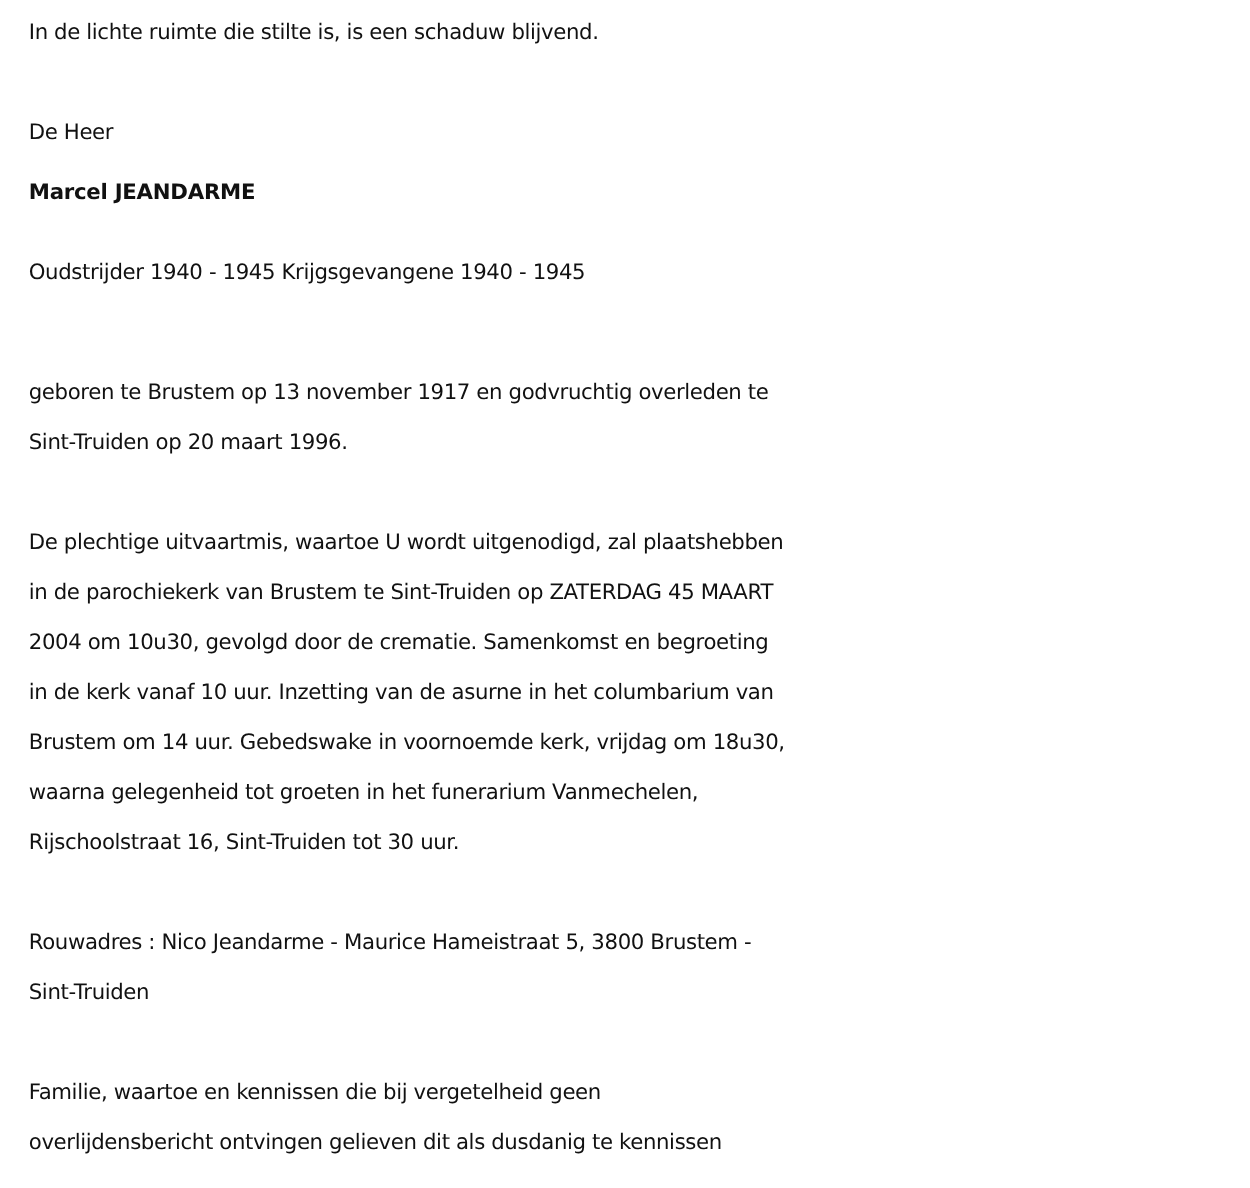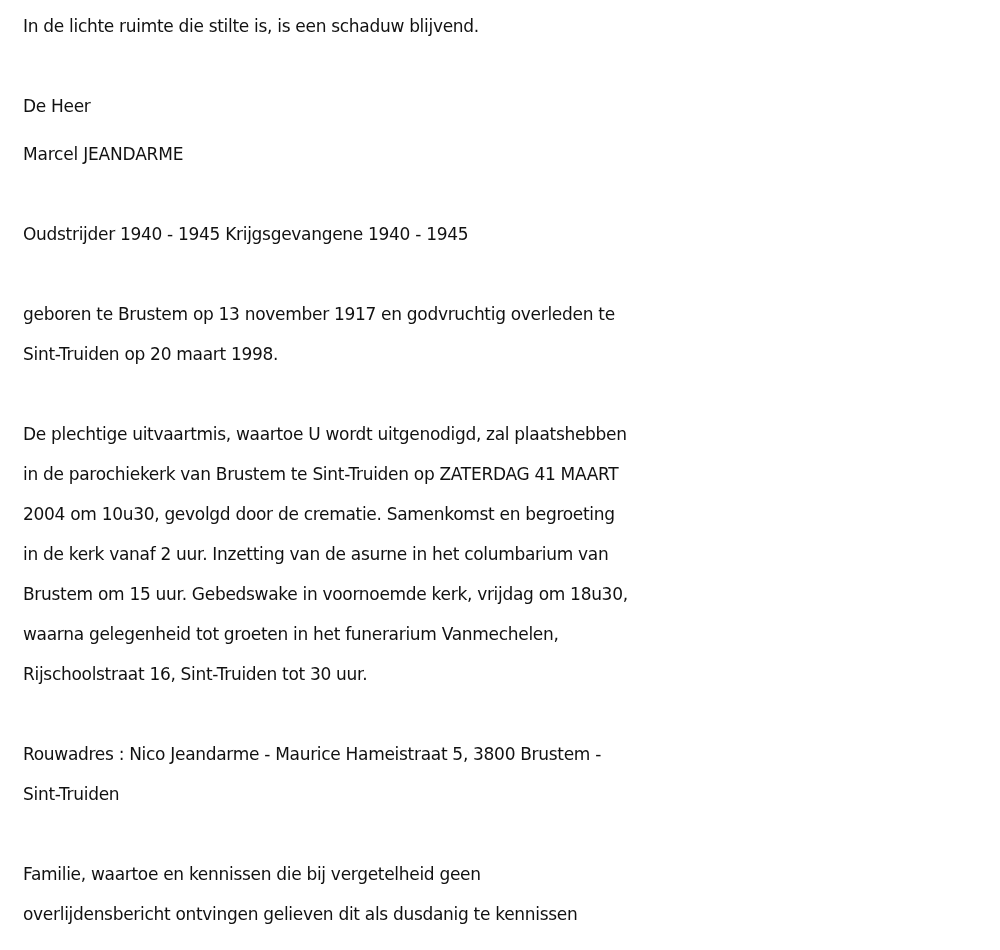--- a/index.html
+++ b/index.html
@@ -24,46 +24,46 @@
     .line {
       position: absolute;
       left: 0;
       font-size: 17px;
       line-height: 40px;
       white-space: nowrap;
       letter-spacing: -0.3px;
       margin-left: 12px;
     }
     .bold {
-      font-weight: normal;
+      font-weight: bold;
       letter-spacing: -0.2px;
     }
   </style>
 </head>
 <body>
 
 <div class="doc">
   <div class="line" style="top:6px">In de lichte ruimte die stilte is, is een schaduw blijvend.</div>
 
   <div class="line" style="top:86px">De Heer</div>
   <div class="line bold" style="top:134px">Marcel JEANDARME</div>
 
-  <div class="line" style="top:214px">Oudstrijder 1940 - 1945 Krijgsgevangene 1940 - 1945</div>
+  <div class="line" style="top:198px">Oudstrijder 1940 - 1945 Krijgsgevangene 1940 - 1945</div>
 
   <div>
     <div class="line" style="top:294px">geboren te Brustem op 13 november 1917 en godvruchtig overleden te</div>
-    <div class="line" style="top:334px">Sint-Truiden op 20 maart 1998.</div>
+    <div class="line" style="top:334px">Sint-Truiden op 20 maart 1996.</div>
   </div>
 
   <div>
     <div class="line" style="top:414px">De plechtige uitvaartmis, waartoe U wordt uitgenodigd, zal plaatshebben</div>
-    <div class="line" style="top:454px">in de parochiekerk van Brustem te Sint-Truiden op ZATERDAG 41 MAART</div>
+    <div class="line" style="top:454px">in de parochiekerk van Brustem te Sint-Truiden op ZATERDAG 45 MAART</div>
     <div class="line" style="top:494px">2004 om 10u30, gevolgd door de crematie. Samenkomst en begroeting</div>
-    <div class="line" style="top:534px">in de kerk vanaf 2 uur. Inzetting van de asurne in het columbarium van</div>
-    <div class="line" style="top:574px">Brustem om 15 uur. Gebedswake in voornoemde kerk, vrijdag om 18u30,</div>
+    <div class="line" style="top:534px">in de kerk vanaf 10 uur. Inzetting van de asurne in het columbarium van</div>
+    <div class="line" style="top:574px">Brustem om 14 uur. Gebedswake in voornoemde kerk, vrijdag om 18u30,</div>
     <div class="line" style="top:614px">waarna gelegenheid tot groeten in het funerarium Vanmechelen,</div>
     <div class="line" style="top:654px">Rijschoolstraat 16, Sint-Truiden tot 30 uur.</div>
   </div>
 
   <div>
     <div class="line" style="top:734px">Rouwadres : Nico Jeandarme - Maurice Hameistraat 5, 3800 Brustem -</div>
     <div class="line" style="top:774px">Sint-Truiden</div>
   </div>
 
   <div>

